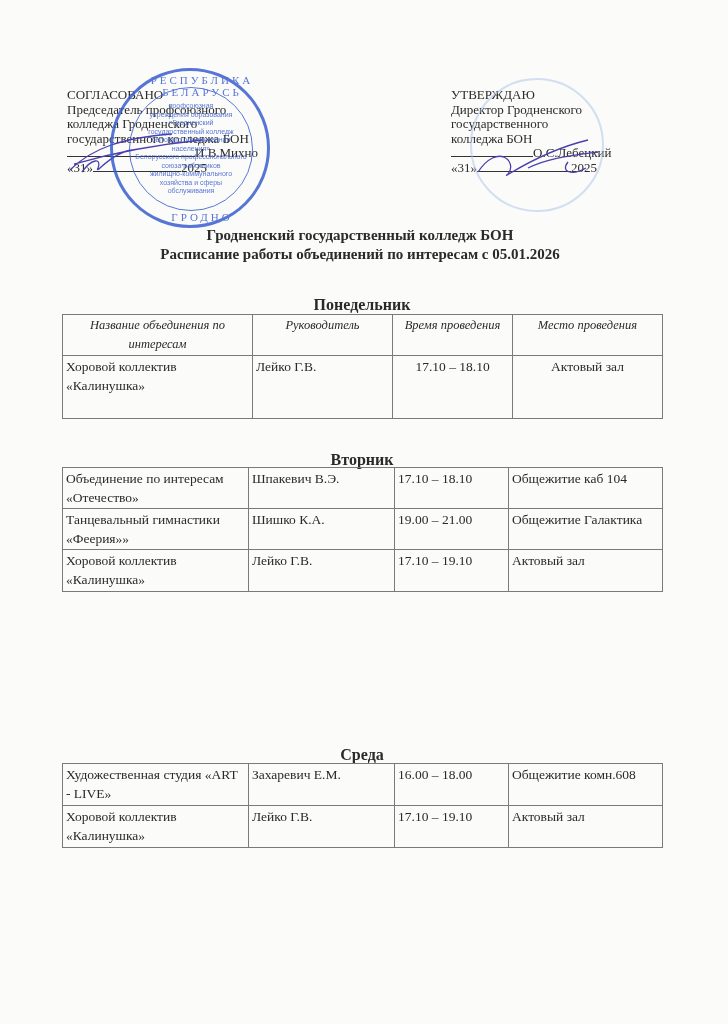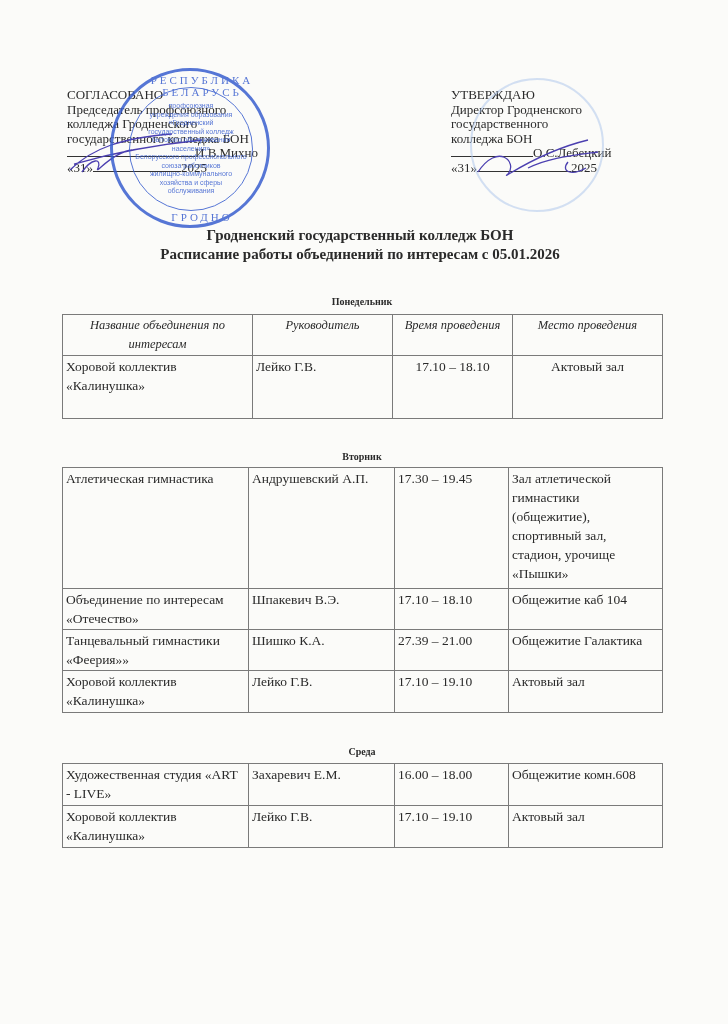--- a/index.html
+++ b/index.html
@@ -7,21 +7,21 @@
     width:728px; height:1024px; position:relative; overflow:hidden;
     background:#fbfbf9;
     font-family:"Liberation Serif", "DejaVu Serif", serif;
     color:#2a2a2a;
   }
   .abs { position:absolute; }
   .approval { font-size:13px; line-height:14.5px; }
   .approval div { white-space:nowrap; }
   .sigline { display:inline-block; border-bottom:1px solid #333; vertical-align:baseline; }
   .title { position:absolute; left:0; width:712px; text-align:center; font-weight:bold; font-size:15px; line-height:19px; }
-  .day { position:absolute; left:62px; width:600px; text-align:center; font-weight:bold; font-size:10px; }
+  .day { position:absolute; left:62px; width:600px; text-align:center; font-weight:bold; font-size:16px; }
   table.sched {
     position:absolute; left:62px; width:600px; border-collapse:collapse; table-layout:fixed;
     font-size:13.5px; line-height:19px;
   }
   table.sched td, table.sched th {
     border:1px solid #7a7a7a; vertical-align:top; padding:1px 3px; font-weight:normal;
   }
   table.sched th { font-style:italic; font-size:12.5px; line-height:19px; text-align:center; }
   .c { text-align:center; }
   .stamp {
@@ -124,36 +124,30 @@
 
 <div class="day" style="top:451px;">Вторник</div>
 <table class="sched" style="top:467px;">
   <colgroup>
       <col style="width:186px">
       <col style="width:146px">
       <col style="width:114px">
       <col style="width:154px">
     </colgroup>
   <tbody>
-      <tr style="height:121px;">
-    <td>Атлетическая гимнастика</td>
-    <td>Андрушевский А.П.</td>
-    <td>17.30 – 19.45</td>
-    <td>Зал атлетической гимнастики (общежитие), спортивный зал, стадион, урочище «Пышки»</td>
-  </tr>
   <tr style="height:40px;">
     <td>Объединение по интересам «Отечество»</td>
     <td>Шпакевич В.Э.</td>
     <td>17.10 – 18.10</td>
     <td>Общежитие каб 104</td>
   </tr>
   <tr style="height:40px;">
     <td>Танцевальный гимнастики «Феерия»»</td>
     <td>Шишко К.А.</td>
-    <td>27.39 – 21.00</td>
+    <td>19.00 – 21.00</td>
     <td>Общежитие Галактика</td>
   </tr>
   <tr style="height:42px;">
     <td>Хоровой коллектив «Калинушка»</td>
     <td>Лейко Г.В.</td>
     <td>17.10 – 19.10</td>
     <td>Актовый зал</td>
   </tr>
 </tbody>
   </table>

